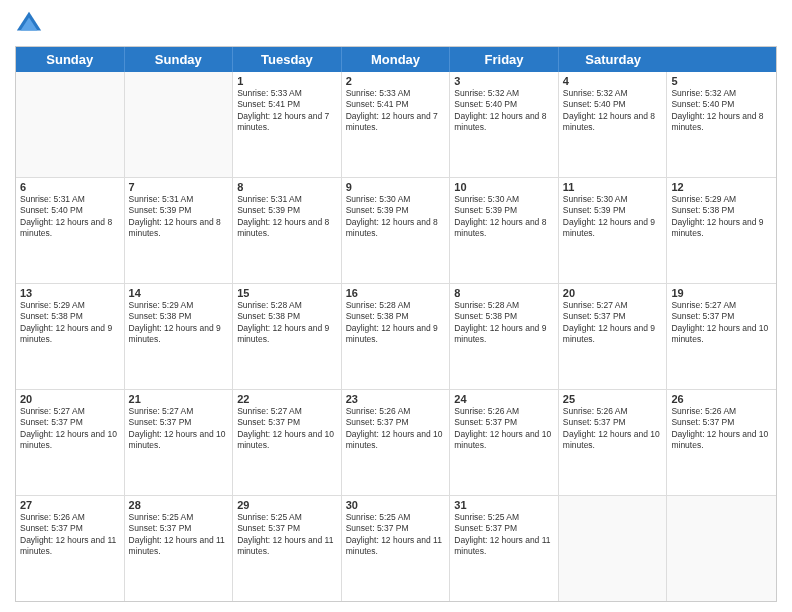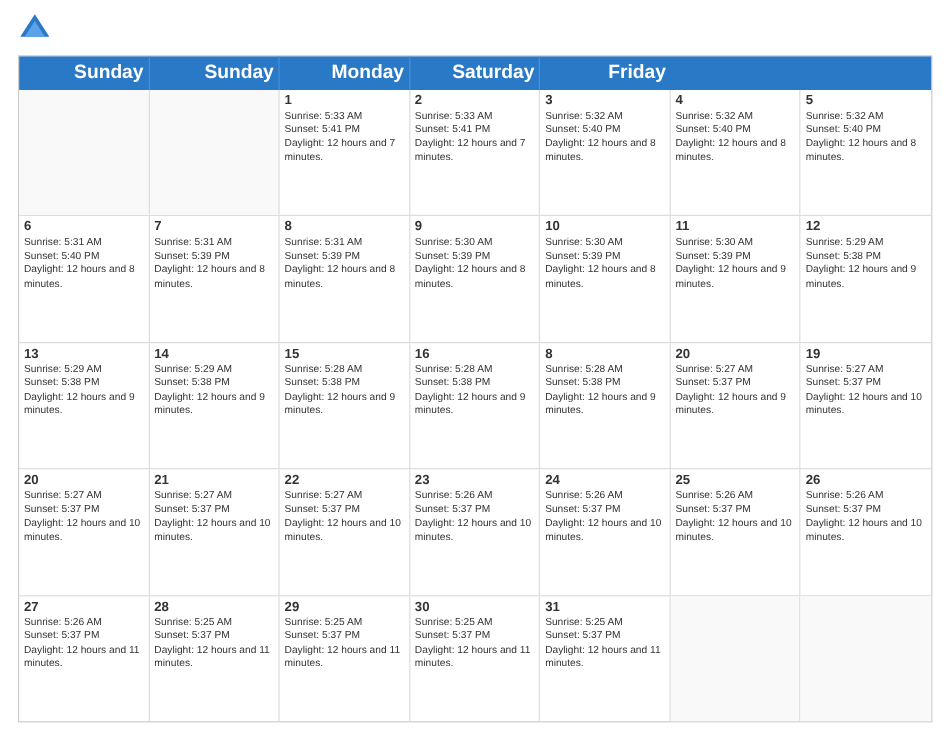--- a/index.html
+++ b/index.html
@@ -66,24 +66,24 @@
       flex-direction: column;
       border: 1px solid #ccc;
     }
     .calendar-header {
       display: grid;
       grid-template-columns: repeat(7, 1fr);
       background: #2979c7;
     }
     .cal-header-cell {
       color: #fff;
-      font-size: 16px;
+      font-size: 13px;
       font-weight: bold;
       padding: 5px 4px;
-      text-align: right;
+      text-align: center;
       border-right: 1px solid #4a8fd4;
     }
     .cal-header-cell:last-child { border-right: none; }
     .calendar-body {
       flex: 1;
       display: flex;
       flex-direction: column;
     }
     .cal-row {
       display: grid;
@@ -131,23 +131,24 @@
     <div class="title-section">
       <div class="month-title"></div>
       <div class="location-title"></div>
     </div>
   </div>
 
   <div class="calendar">
     <div class="calendar-header" id="cal-header">
         <div class="cal-header-cell">Sunday</div>
         <div class="cal-header-cell">Sunday</div>
+        <div class="cal-header-cell">Tuesday</div>
         <div class="cal-header-cell">Monday</div>
+        <div class="cal-header-cell">Friday</div>
         <div class="cal-header-cell">Saturday</div>
-        <div class="cal-header-cell">Friday</div>
       </div>
     <div class="calendar-body" id="cal-body">
         <div class="cal-row">
           <div class="cal-cell empty"></div>
           <div class="cal-cell empty"></div>
           <div class="cal-cell">
             <span class="day-number">1</span>
             <div class="cell-text" style="white-space: pre-line;">Sunrise: 5:33 AM
 Sunset: 5:41 PM
 Daylight: 12 hours and 7 minutes.</div>

